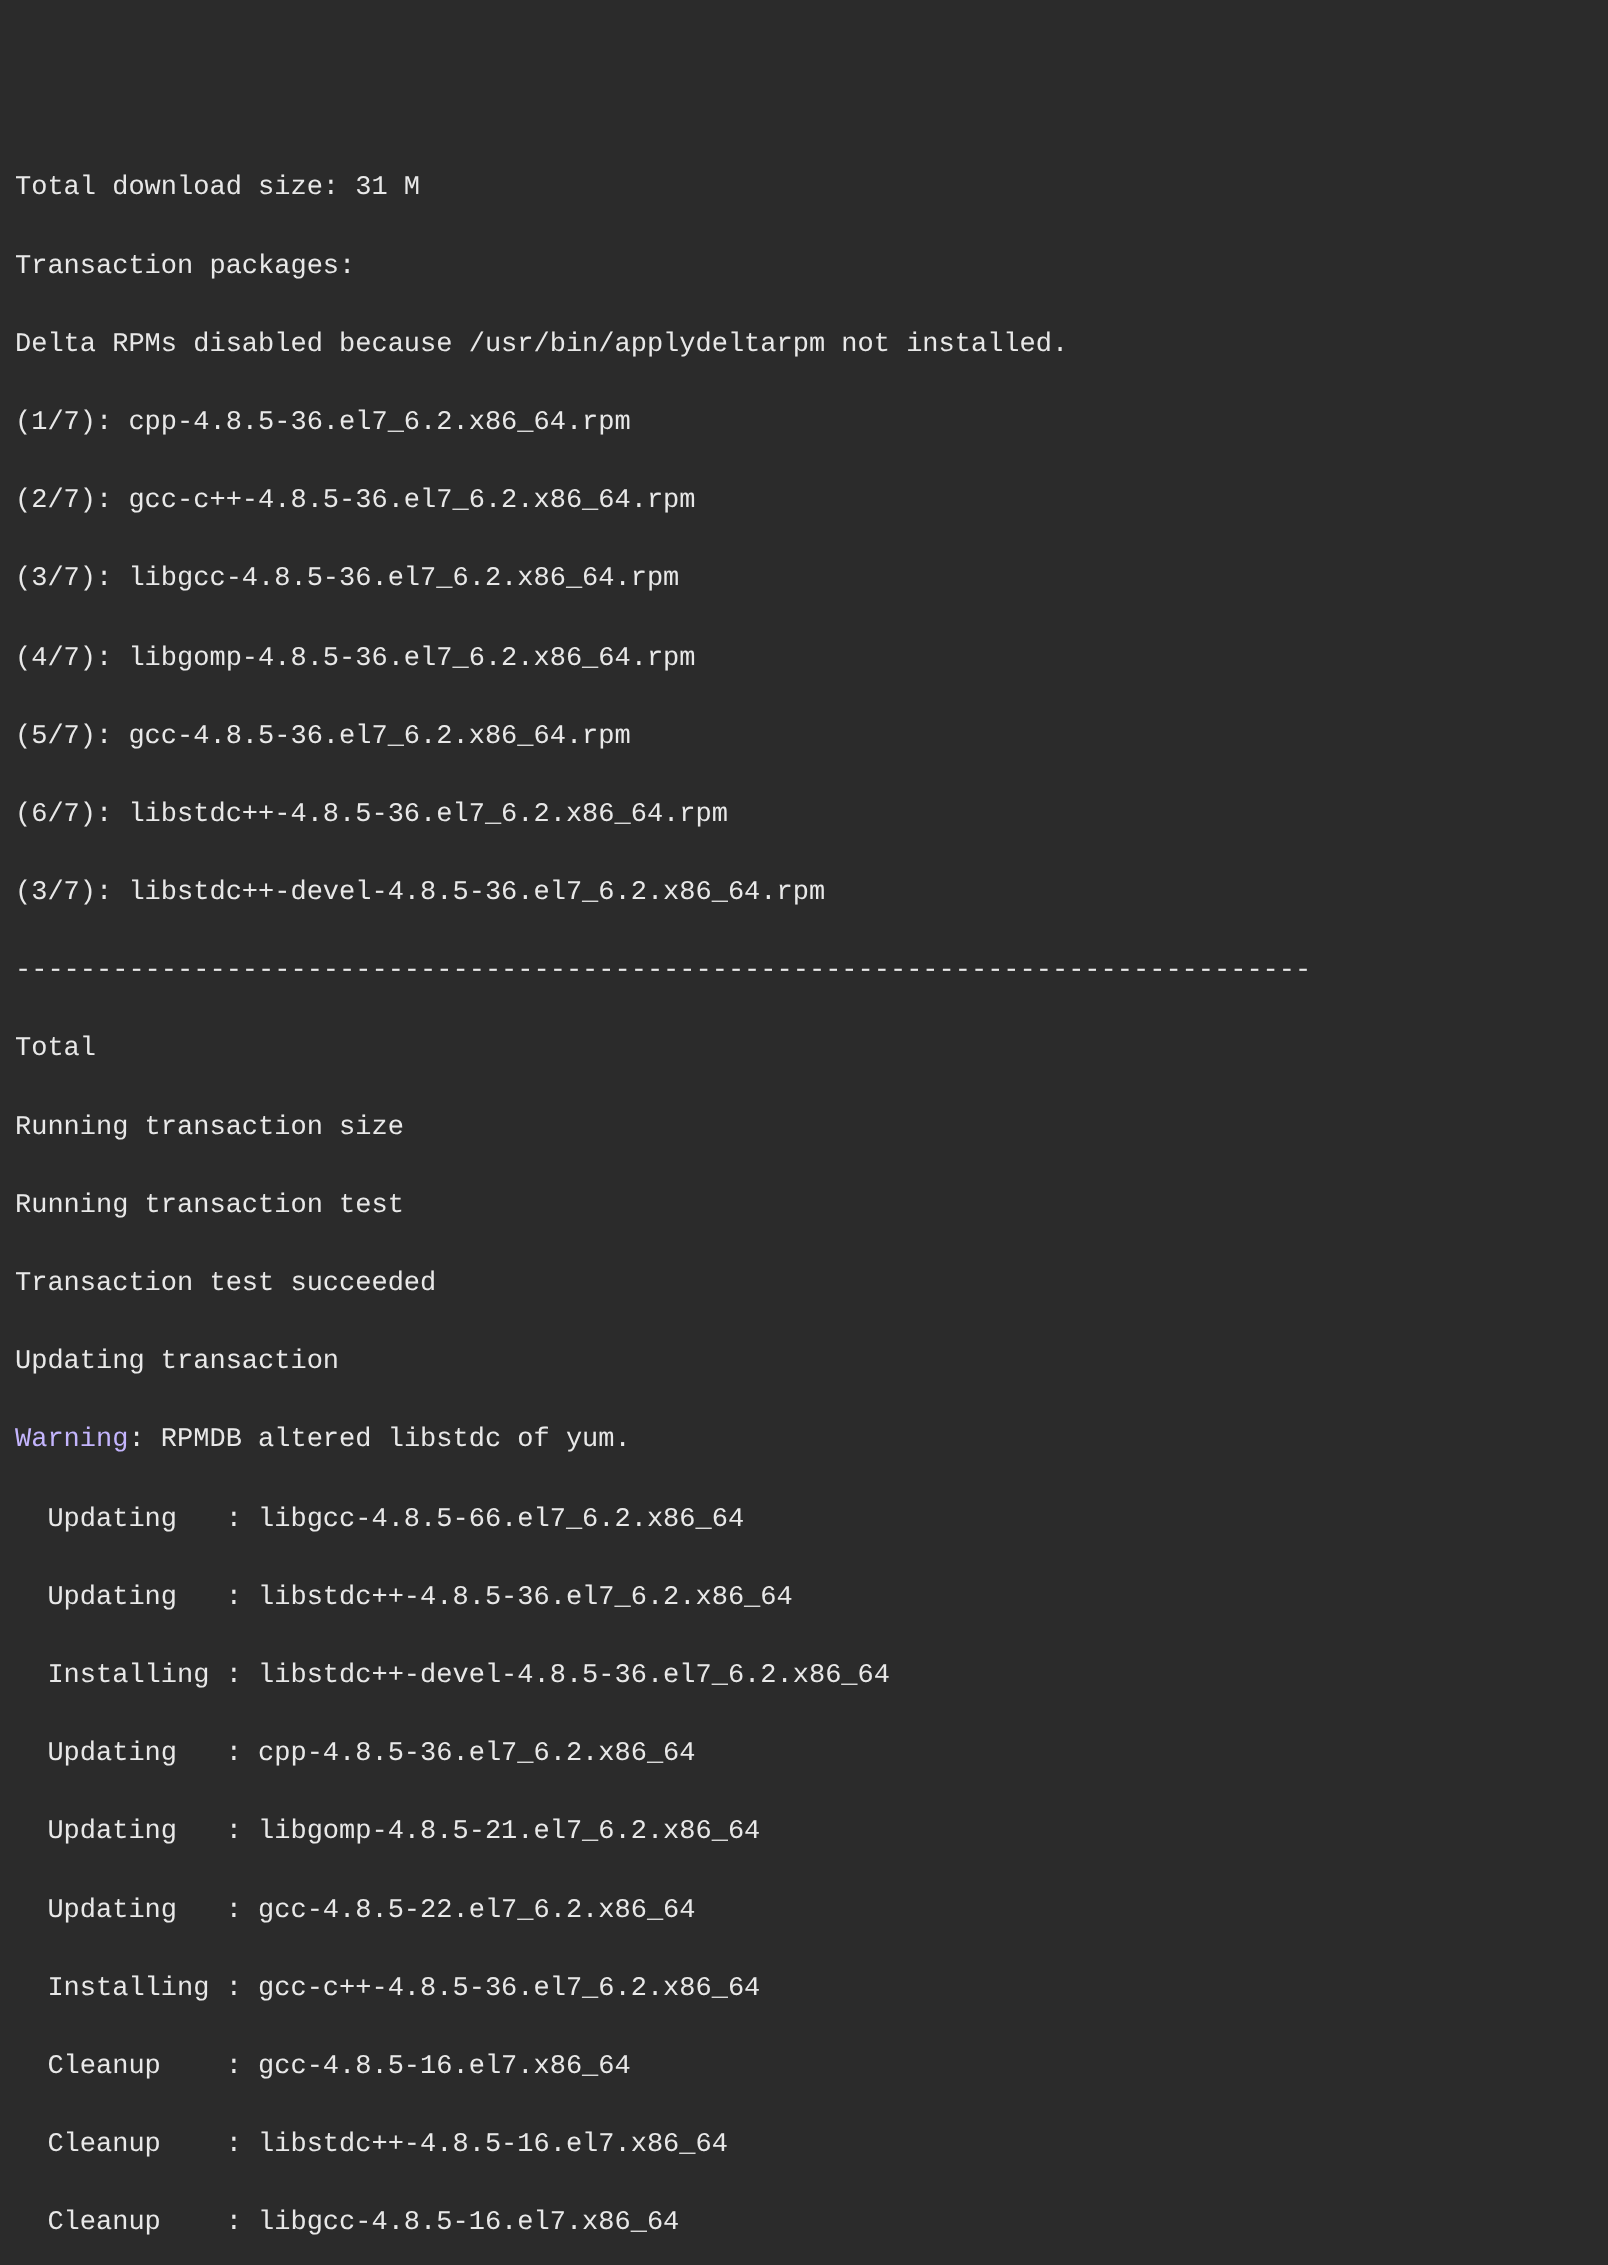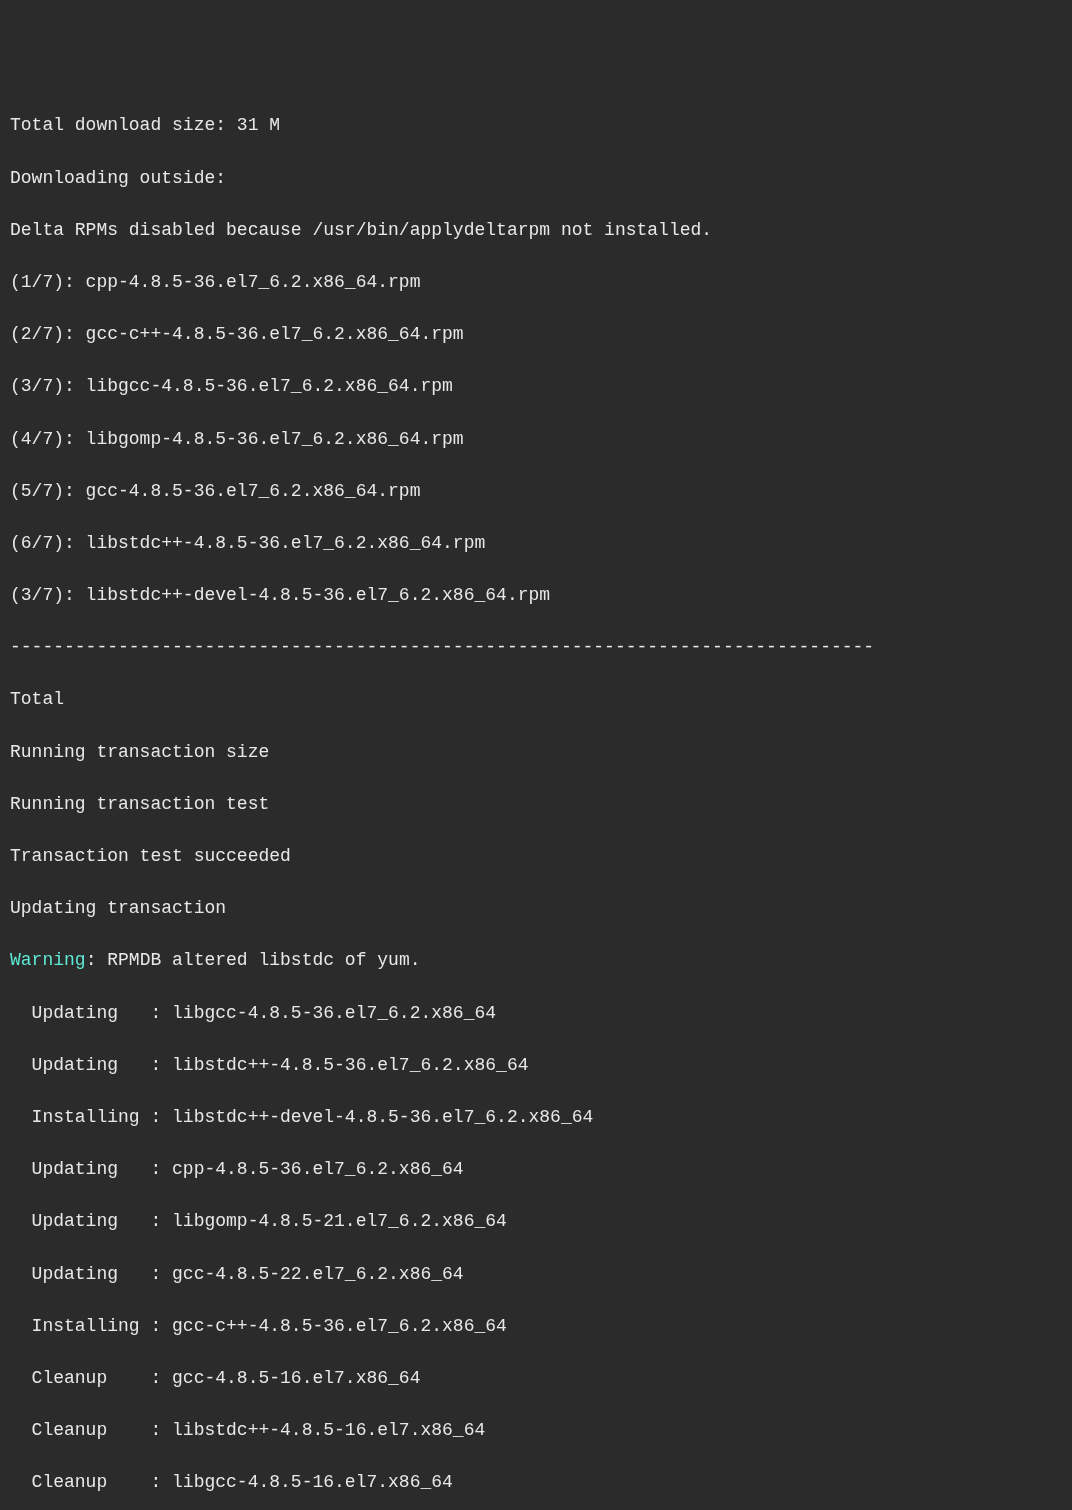--- a/index.html
+++ b/index.html
@@ -16,49 +16,49 @@
       padding: 8px 10px;
       white-space: pre;
       width: 1072px;
       min-height: 1510px;
       overflow: hidden;
     }
     .line {
       white-space: pre;
     }
     .warning {
-      color: #5eead4;
+      color: #c4b5fd;
     }
     .separator {
       letter-spacing: 0;
     }
   </style>
 </head>
 <body>
 
 
 
 <div class="line">Total download size: 31 M</div>
-<div class="line">Downloading outside:</div>
+<div class="line">Transaction packages:</div>
 <div class="line">Delta RPMs disabled because /usr/bin/applydeltarpm not installed.</div>
 <div class="line">(1/7): cpp-4.8.5-36.el7_6.2.x86_64.rpm</div>
 <div class="line">(2/7): gcc-c++-4.8.5-36.el7_6.2.x86_64.rpm</div>
 <div class="line">(3/7): libgcc-4.8.5-36.el7_6.2.x86_64.rpm</div>
 <div class="line">(4/7): libgomp-4.8.5-36.el7_6.2.x86_64.rpm</div>
 <div class="line">(5/7): gcc-4.8.5-36.el7_6.2.x86_64.rpm</div>
 <div class="line">(6/7): libstdc++-4.8.5-36.el7_6.2.x86_64.rpm</div>
 <div class="line">(3/7): libstdc++-devel-4.8.5-36.el7_6.2.x86_64.rpm</div>
 <div class="line separator">--------------------------------------------------------------------------------</div>
 <div class="line">Total</div>
 <div class="line">Running transaction size</div>
 <div class="line">Running transaction test</div>
 <div class="line">Transaction test succeeded</div>
 <div class="line">Updating transaction</div>
 <div class="line"><span class="warning">Warning</span><span>: RPMDB altered libstdc of yum.</span></div>
-<div class="line">  Updating   : libgcc-4.8.5-36.el7_6.2.x86_64</div>
+<div class="line">  Updating   : libgcc-4.8.5-66.el7_6.2.x86_64</div>
 <div class="line">  Updating   : libstdc++-4.8.5-36.el7_6.2.x86_64</div>
 <div class="line">  Installing : libstdc++-devel-4.8.5-36.el7_6.2.x86_64</div>
 <div class="line">  Updating   : cpp-4.8.5-36.el7_6.2.x86_64</div>
 <div class="line">  Updating   : libgomp-4.8.5-21.el7_6.2.x86_64</div>
 <div class="line">  Updating   : gcc-4.8.5-22.el7_6.2.x86_64</div>
 <div class="line">  Installing : gcc-c++-4.8.5-36.el7_6.2.x86_64</div>
 <div class="line">  Cleanup    : gcc-4.8.5-16.el7.x86_64</div>
 <div class="line">  Cleanup    : libstdc++-4.8.5-16.el7.x86_64</div>
 <div class="line">  Cleanup    : libgcc-4.8.5-16.el7.x86_64</div>
 

